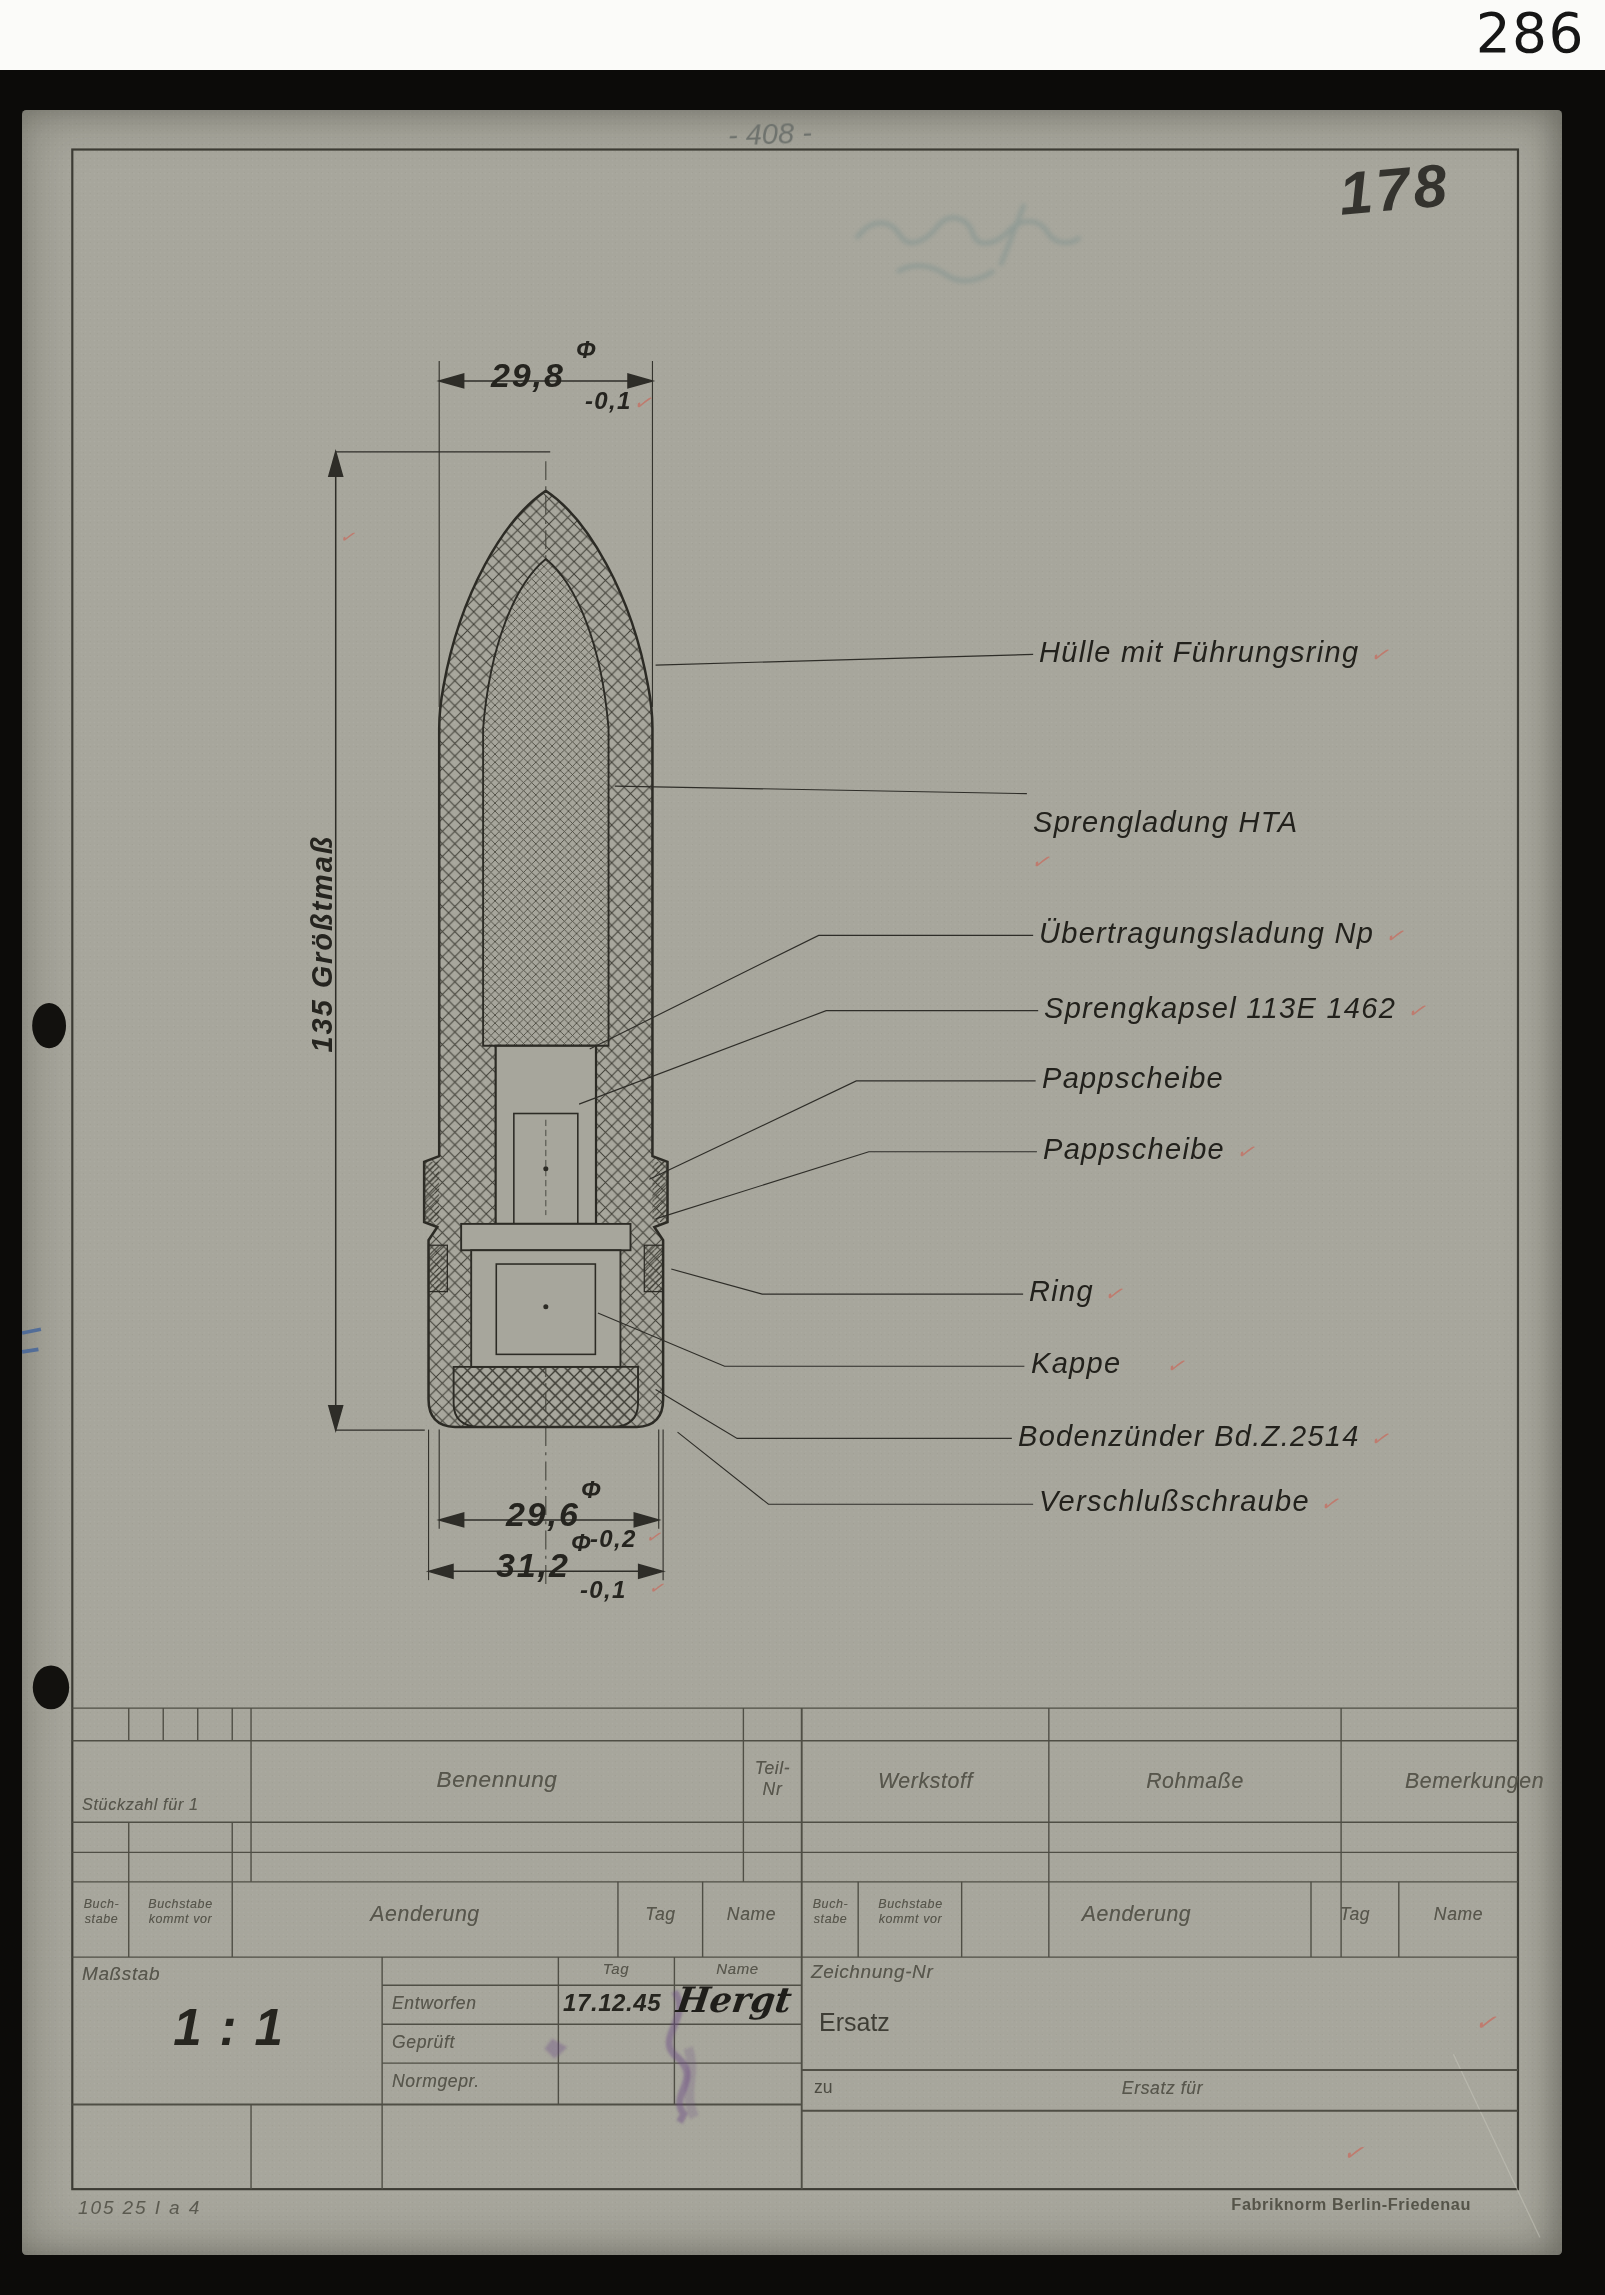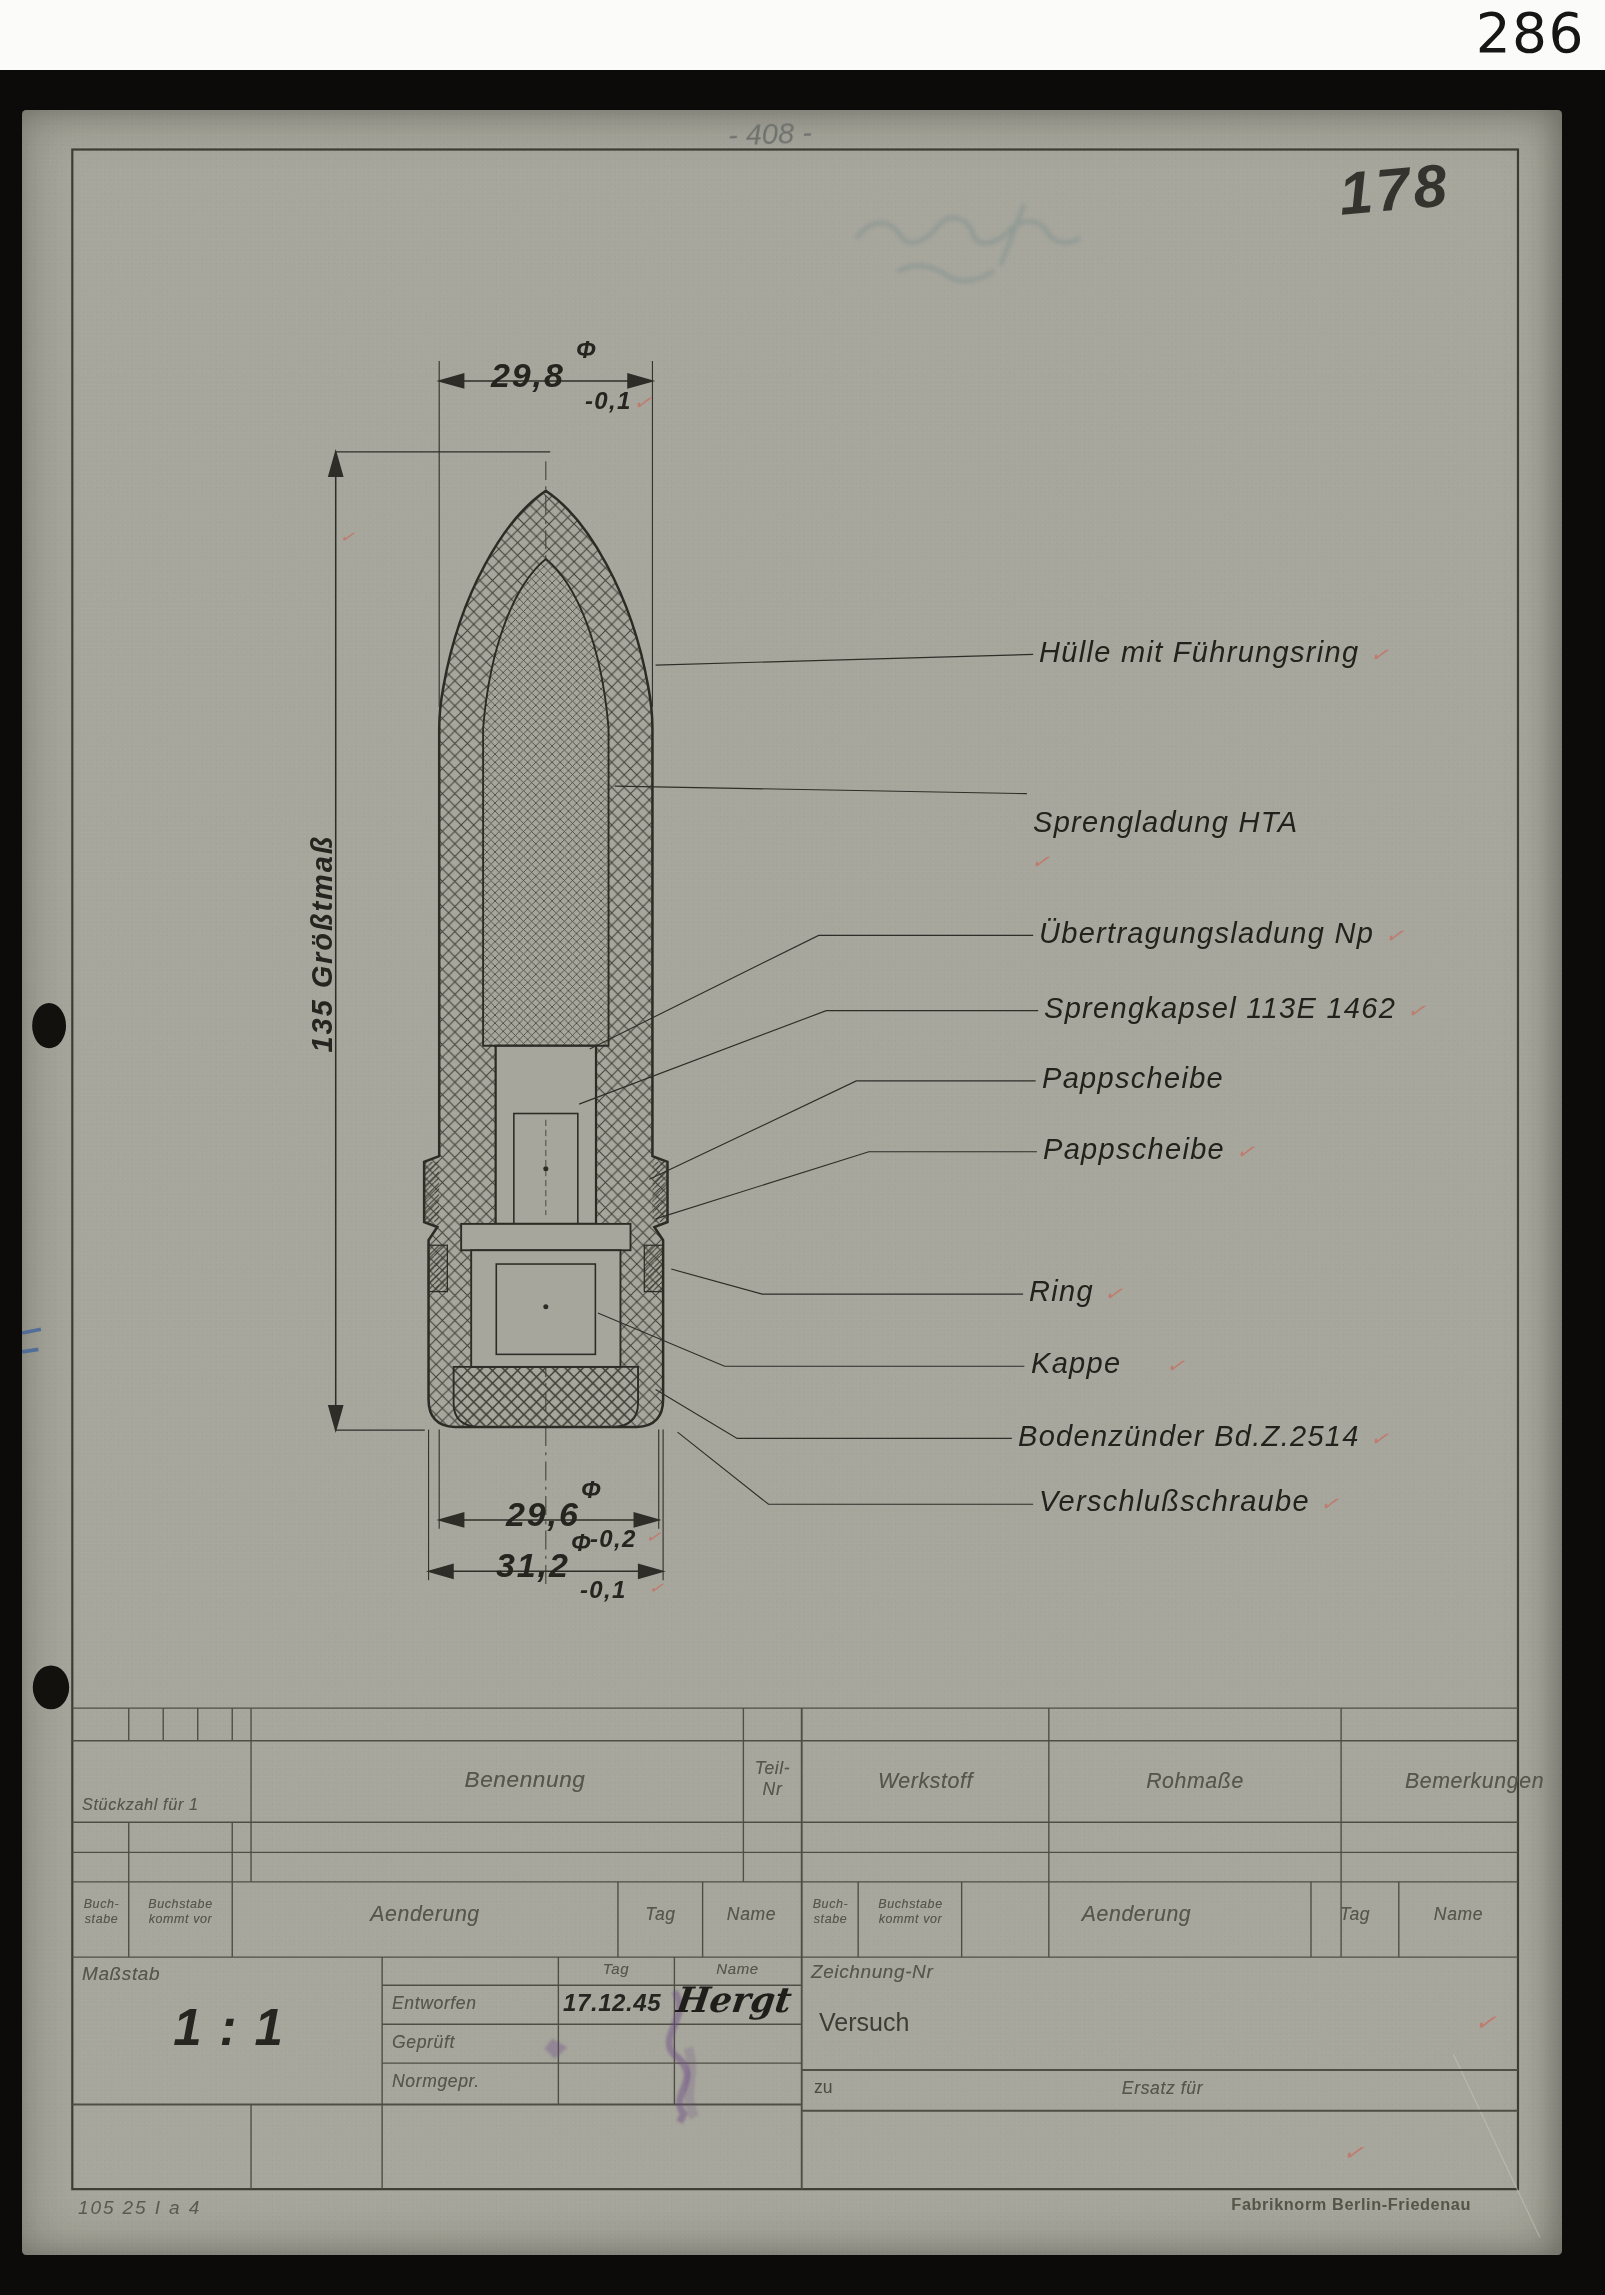--- a/index.html
+++ b/index.html
@@ -244,21 +244,21 @@
     <div class="abs lbl" style="left:996px;top:1310px;">
         <span>Bodenzünder Bd.Z.2514</span>
         <span class="chk">✓</span>
       </div>
     <div class="abs lbl" style="left:1017px;top:1375px;">
         <span>Verschlußschraube</span>
         <span class="chk">✓</span>
       </div>
 
     <div class="abs tbl" style="left:60px;top:1685px;font-size:16.3px;">Stückzahl für 1</div>
-    <div class="abs tbl tblc" style="left:229px;top:1657px;width:548px;font-size:22.6px;">Benennung</div>
+    <div class="abs tbl tblc" style="left:229px;top:1657px;width:492px;font-size:22.6px;">Benennung</div>
     <div class="abs tbl tblc" style="left:723px;top:1648px;width:55px;font-size:17.6px;line-height:1.2;">Teil-Nr</div>
     <div class="abs tbl tblc" style="left:780px;top:1659px;width:247px;font-size:21.3px;">Werkstoff</div>
     <div class="abs tbl tblc" style="left:1027px;top:1659px;width:292px;font-size:21.3px;">Rohmaße</div>
     <div class="abs tbl tblc" style="left:1319px;top:1659px;width:177px;font-size:21.3px;padding-left:45px;">Bemerkungen</div>
 
     <div class="abs tbl tblc" style="left:53px;top:1787px;width:53px;font-size:12.5px;line-height:1.2;">Buch-stabe</div>
     <div class="abs tbl tblc" style="left:109px;top:1787px;width:99px;font-size:12.5px;line-height:1.2;">Buchstabe kommt vor</div>
     <div class="abs tbl tblc" style="left:210px;top:1792px;width:386px;font-size:21.3px;">Aenderung</div>
     <div class="abs tbl tblc" style="left:596px;top:1794px;width:85px;font-size:17.6px;">Tag</div>
     <div class="abs tbl tblc" style="left:680px;top:1794px;width:99px;font-size:17.6px;">Name</div>
@@ -275,21 +275,21 @@
     <div class="abs tbl tblc" style="left:536px;top:1850px;width:116px;font-size:15px;">Tag</div>
     <div class="abs tbl tblc" style="left:652px;top:1850px;width:127px;font-size:15px;">Name</div>
     <div class="abs tbl" style="left:370px;top:1883px;font-size:17.6px;">Entworfen</div>
     <div class="abs tbl" style="left:370px;top:1922px;font-size:17.6px;">Geprüft</div>
     <div class="abs tbl" style="left:370px;top:1961px;font-size:17.6px;">Normgepr.</div>
     <div class="abs hand" style="left:541px;top:1879px;font-size:24px;letter-spacing:0.6px;">17.12.45</div>
     <div class="abs" style="left:655px;top:1869px;font-size:35px;color:#1f1e1a;font-style:italic;font-weight:bold;
          font-family:'DejaVu Serif',serif;transform:skewX(-8deg);">Hergt</div>
 
     <div class="abs tbl" style="left:789px;top:1851px;font-size:19px;text-align:right;">Zeichnung-Nr</div>
-    <div class="abs" style="left:797px;top:1898px;font-size:25px;color:#3e3d35;">Versuch</div>
+    <div class="abs" style="left:797px;top:1898px;font-size:25px;color:#3e3d35;">Ersatz</div>
     <div class="abs chk" style="left:1455px;top:1900px;font-size:25px;">✓</div>
 
     <div class="abs" style="left:792px;top:1967px;font-size:17.6px;color:#4c4b42;">zu</div>
     <div class="abs tbl tblc" style="left:940px;top:1968px;width:401px;font-size:17.6px;">Ersatz für</div>
 
     <div class="abs chk" style="left:1323px;top:2031px;font-size:24px;">✓</div>
 
     <div class="abs" style="left:56px;top:2087px;font-size:19px;color:#5b5a50;font-style:italic;letter-spacing:1.9px;">105 25 I a 4</div>
     <div class="abs" style="left:1160px;top:2085px;width:289px;text-align:right;font-size:16.3px;color:#555449;font-weight:bold;letter-spacing:0.6px;">Fabriknorm Berlin-Friedenau</div>
 

